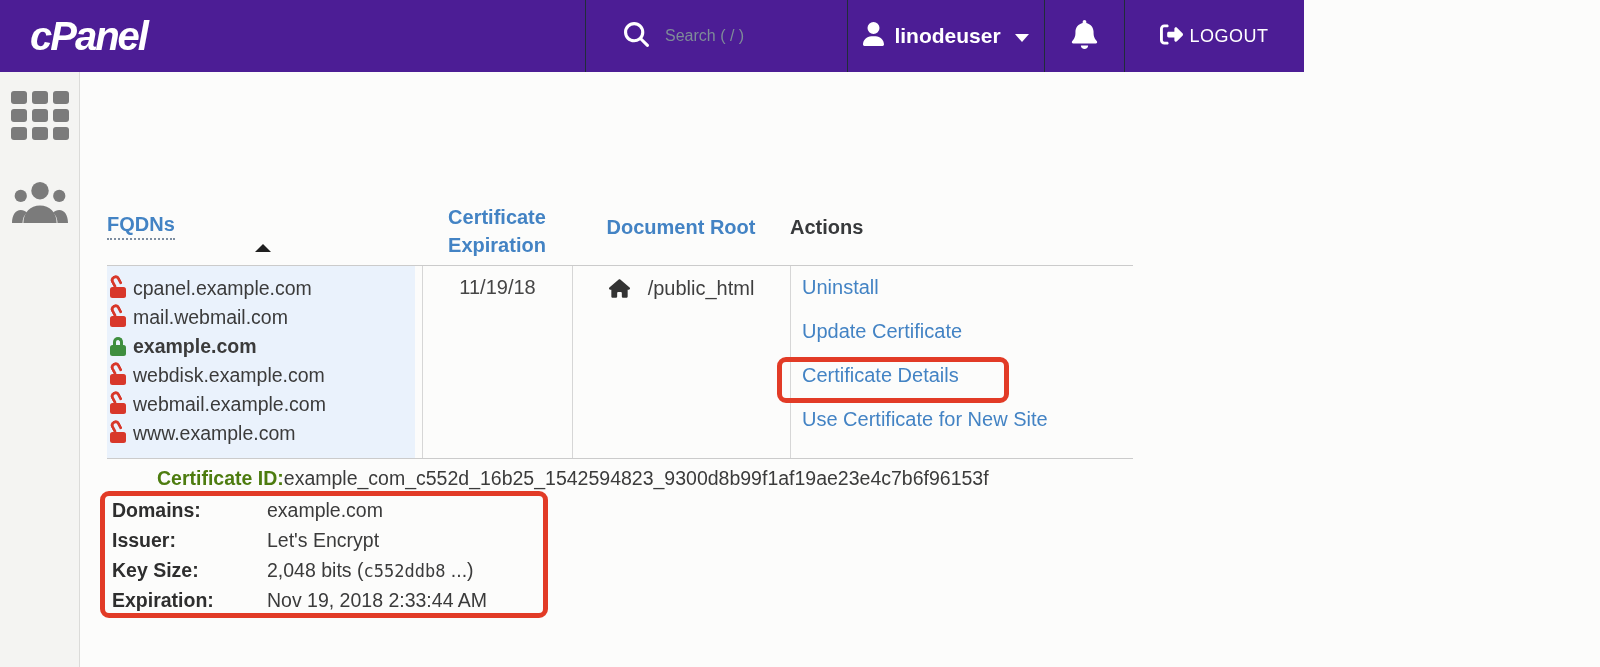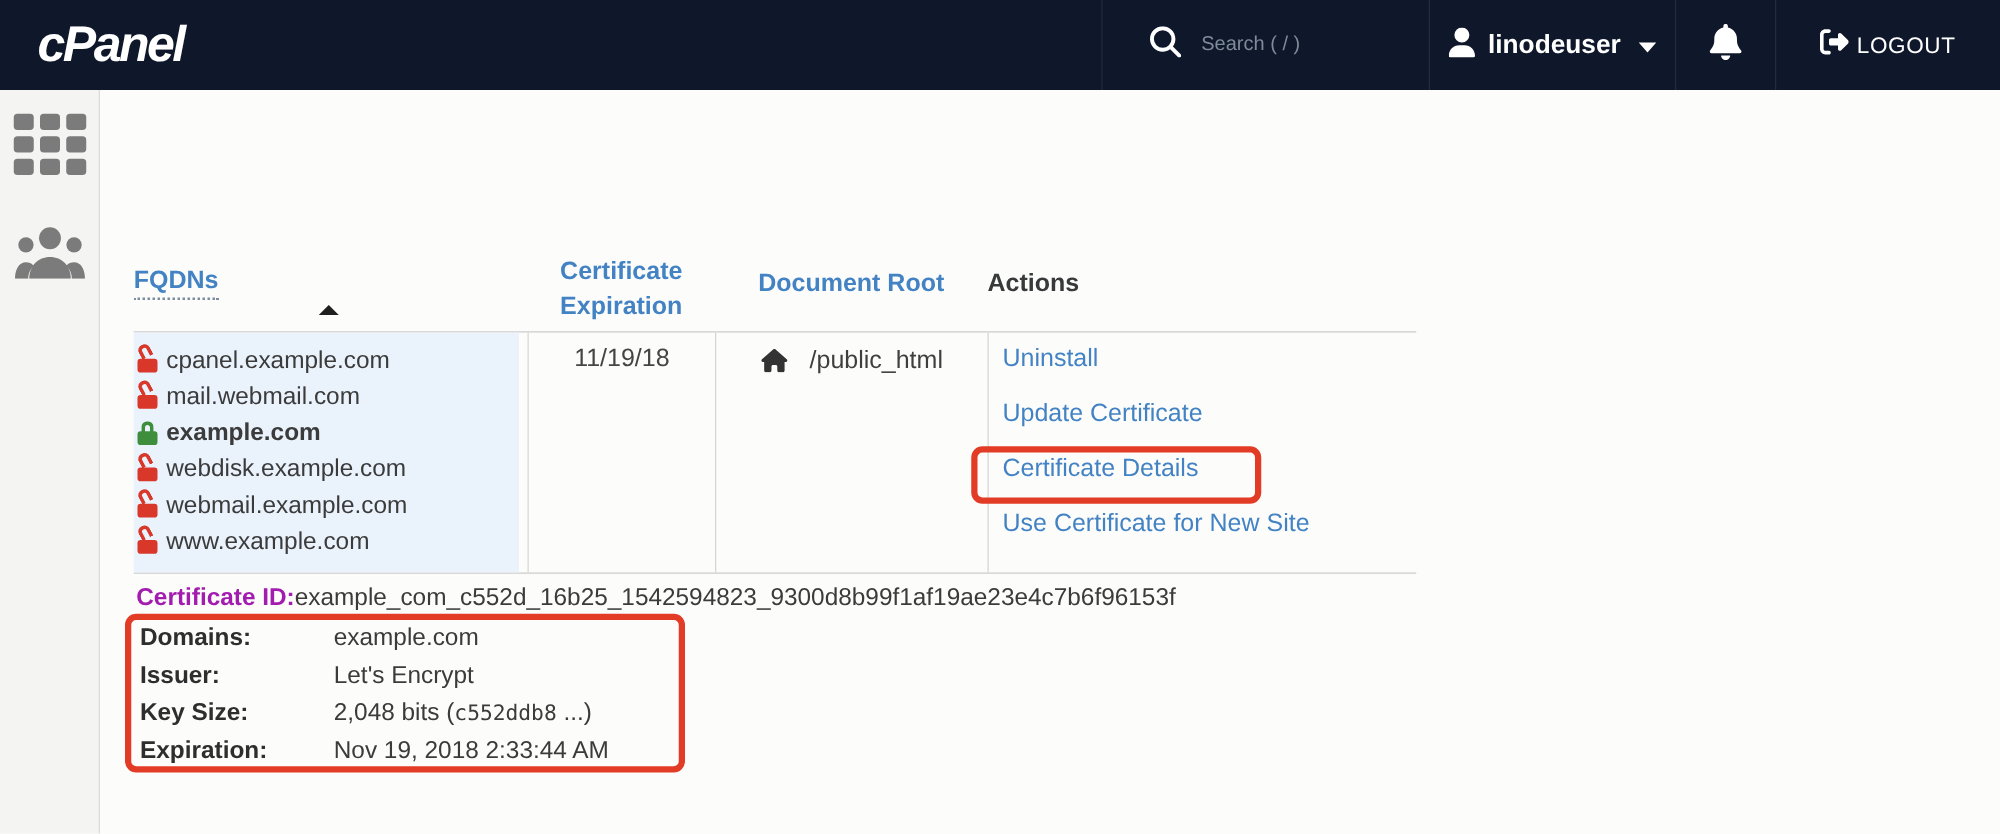--- a/index.html
+++ b/index.html
@@ -1,21 +1,21 @@
 <!DOCTYPE html>
 <html><head>
 <meta charset="utf-8">
 <style>
   * { margin:0; padding:0; box-sizing:border-box; }
   html,body { width:1600px; height:667px; overflow:hidden; }
   body { font-family:"Liberation Sans", sans-serif; background:#fcfcfb; }
   .canvas { position:relative; width:1600px; height:667px; overflow:hidden; }
 
   
-  .navbar { position:absolute; left:0; top:0; width:1600px; height:72px; background:#0f172a; display:flex; align-items:center; justify-content:space-between; }
+  .navbar { position:absolute; left:0; top:0; width:1304px; height:72px; background:#4c1d95; display:flex; align-items:center; justify-content:space-between; }
   .brand { color:#fff; font-size:40px; font-weight:700; font-style:italic; letter-spacing:-2px; margin-left:30px; cursor:pointer; }
   .nav-right { display:flex; height:100%; align-items:stretch; }
   .nav-sec { display:flex; align-items:center; border-left:1px solid #202d3a; }
   .nav-search { width:262px; padding-left:38px; cursor:text; }
   .nav-search .ph { color:#7e8b98; font-size:16px; margin-left:16px; }
   .nav-user { width:197px; justify-content:center; color:#fff; cursor:pointer; }
   .nav-user .uname { font-size:21px; font-weight:600; margin-left:10px; }
   .caret { width:0; height:0; border-left:7px solid transparent; border-right:7px solid transparent; border-top:8px solid #fff; margin-left:14px; margin-top:3px; }
   .nav-bell { width:80px; justify-content:center; cursor:pointer; }
   .nav-logout { width:180px; justify-content:center; color:#fff; cursor:pointer; }
@@ -64,21 +64,21 @@
   .lock { position:relative; display:inline-block; width:16px; height:19px; flex:0 0 16px; }
   .lock i { position:absolute; left:0; bottom:0; width:16px; height:11px; border-radius:2.5px; }
   .lock b { position:absolute; width:10px; height:11px; border:3px solid; border-bottom:none; border-radius:5.5px 5.5px 0 0; }
   .lock.green i { background:#3e8e3e; }
   .lock.green b { border-color:#3e8e3e; left:3px; top:0; }
   .lock.red i { background:#d8372a; }
   .lock.red b { border-color:#d8372a; left:4px; top:-2px; transform:rotate(-28deg); transform-origin:left bottom; }
 
   
   .cert-id { position:absolute; left:29px; top:395px; font-size:19.5px; color:#3b3b3b; }
-  .cert-id .b { font-weight:700; color:#a21caf; }
+  .cert-id .b { font-weight:700; color:#4d7c0f;margin-left:48px; }
   .details { position:absolute; left:32px; top:424px; font-size:19.5px; color:#3b3b3b; }
   .drow { display:flex; height:29.8px; align-items:center; }
   .dlabel { width:155px; font-weight:700; color:#2e2e2e; }
   .mono { font-family:"DejaVu Sans Mono", monospace; font-size:17px; }
 
   
   .annotation { position:absolute; border:5px solid #e23b26; border-radius:9px; pointer-events:none; }
   .ann1 { left:777px; top:357px; width:232px; height:46px; }
   .ann2 { left:100px; top:491px; width:448px; height:127px; }
 </style>

